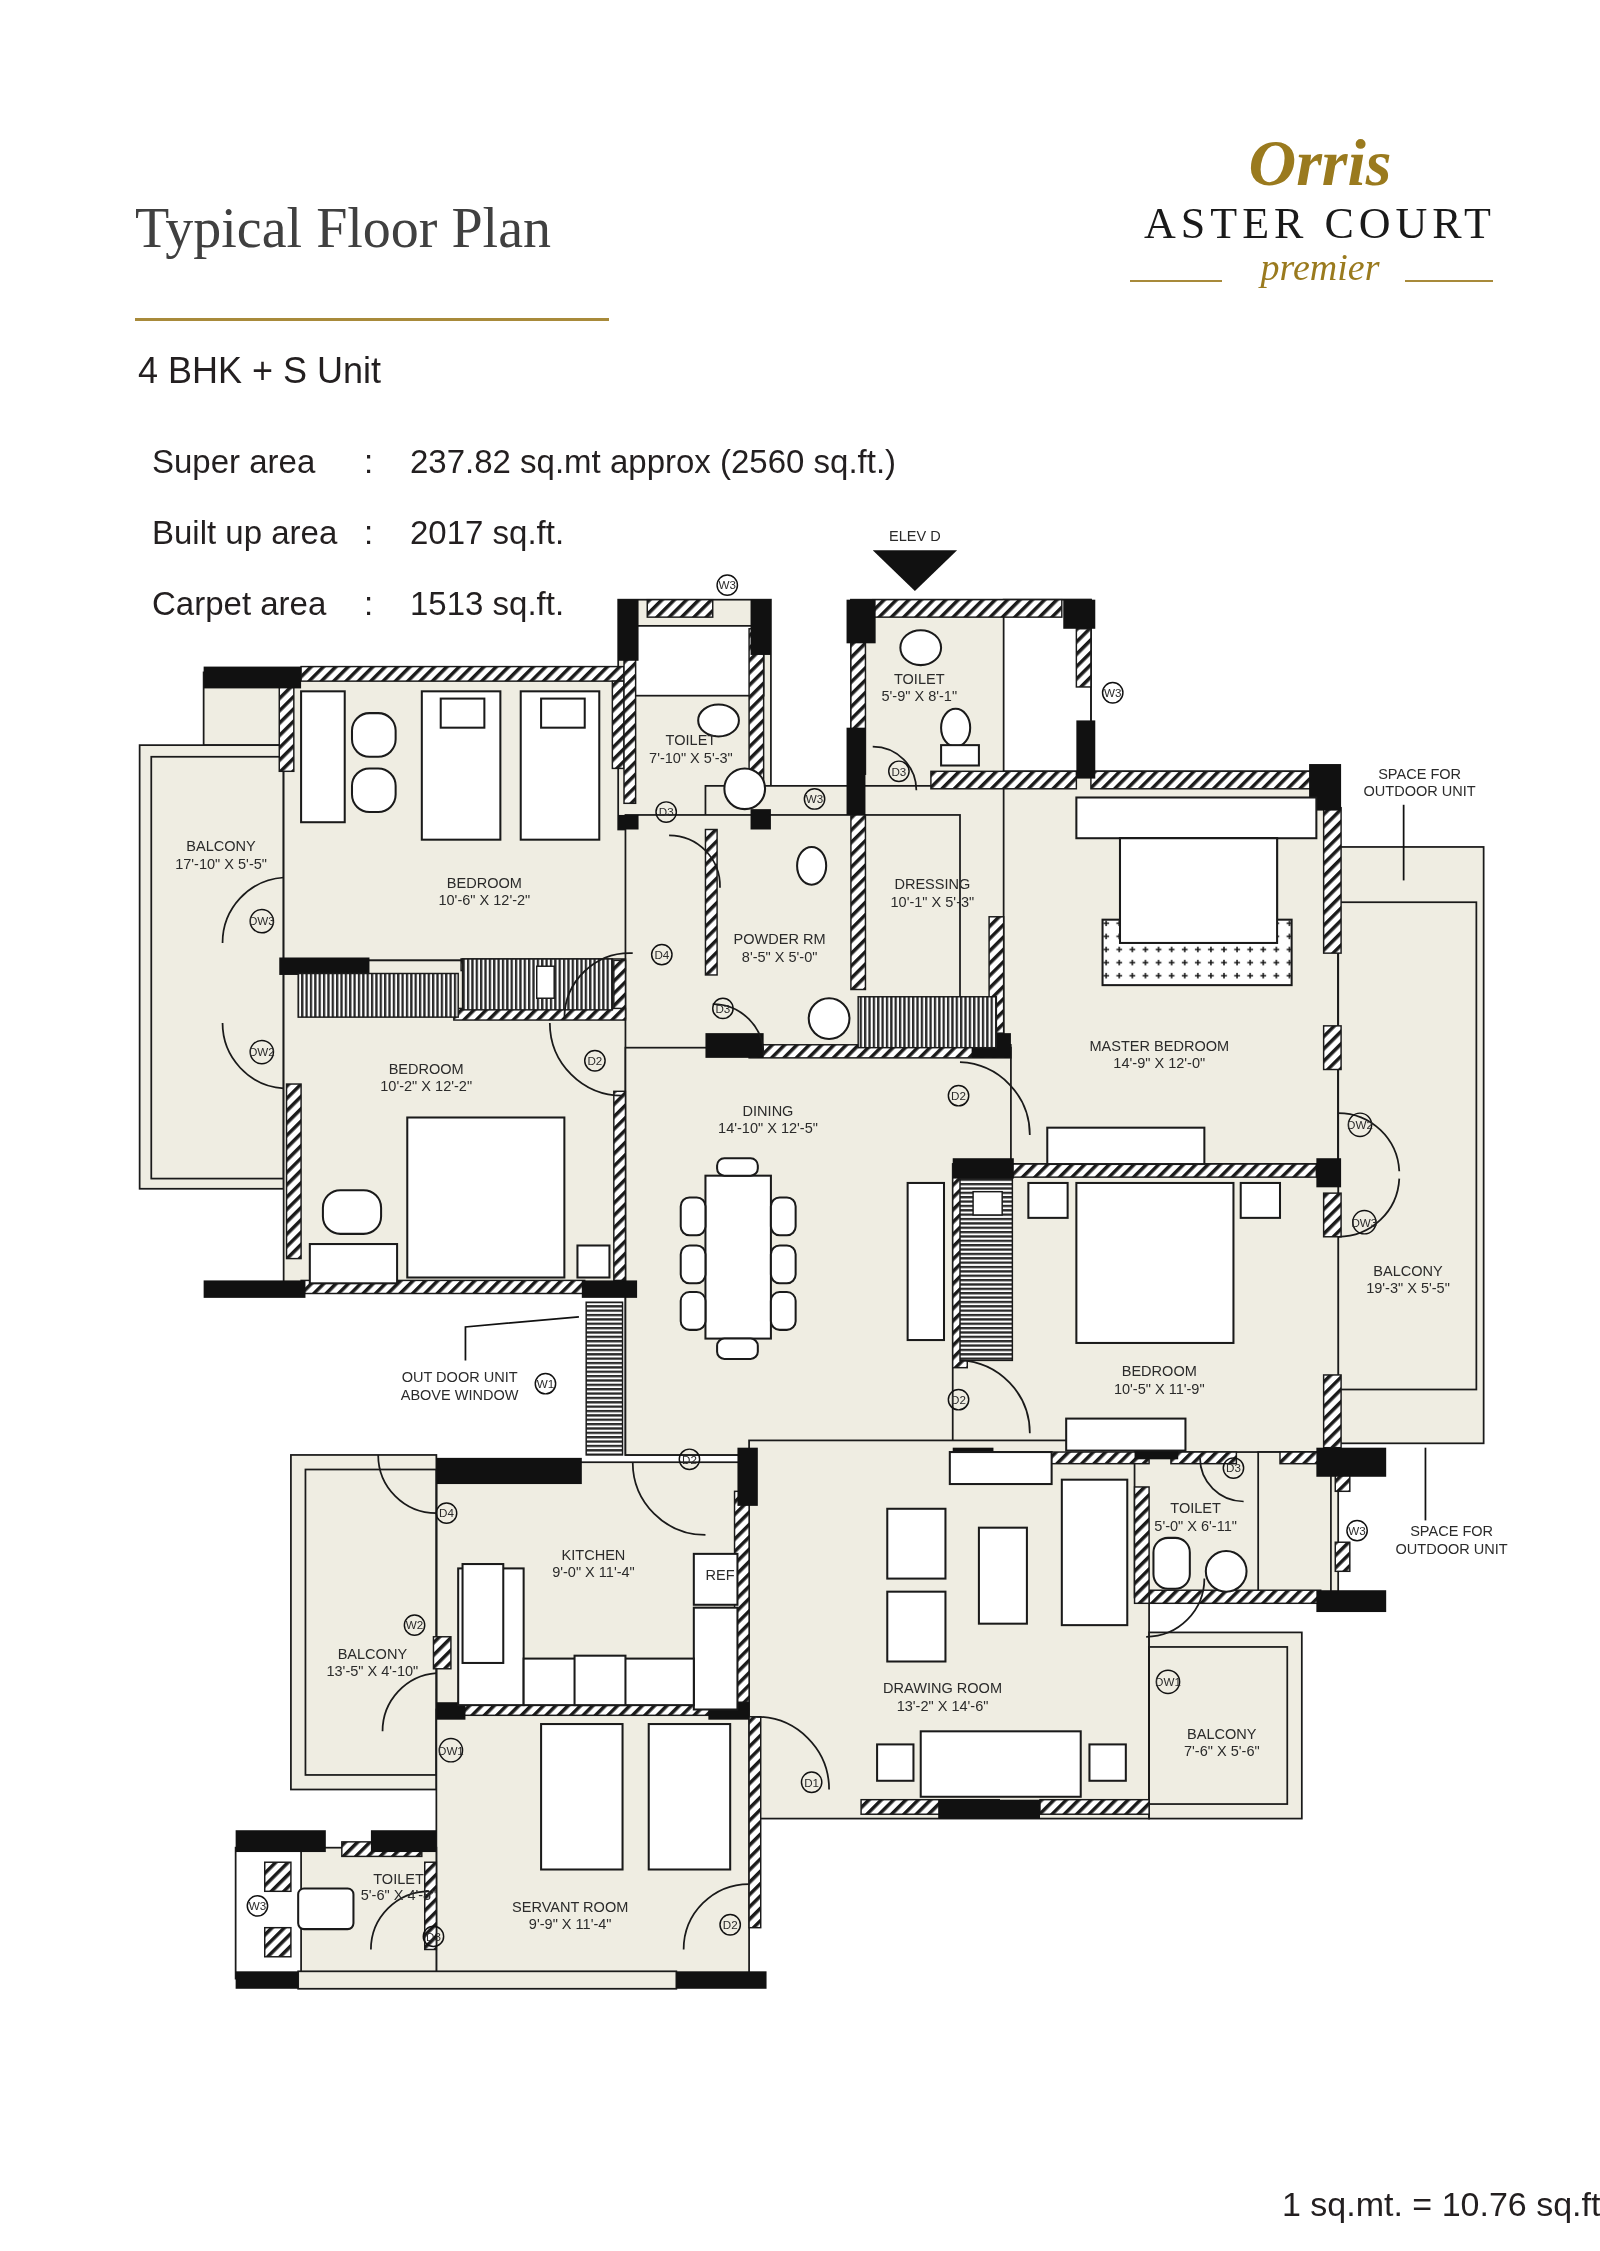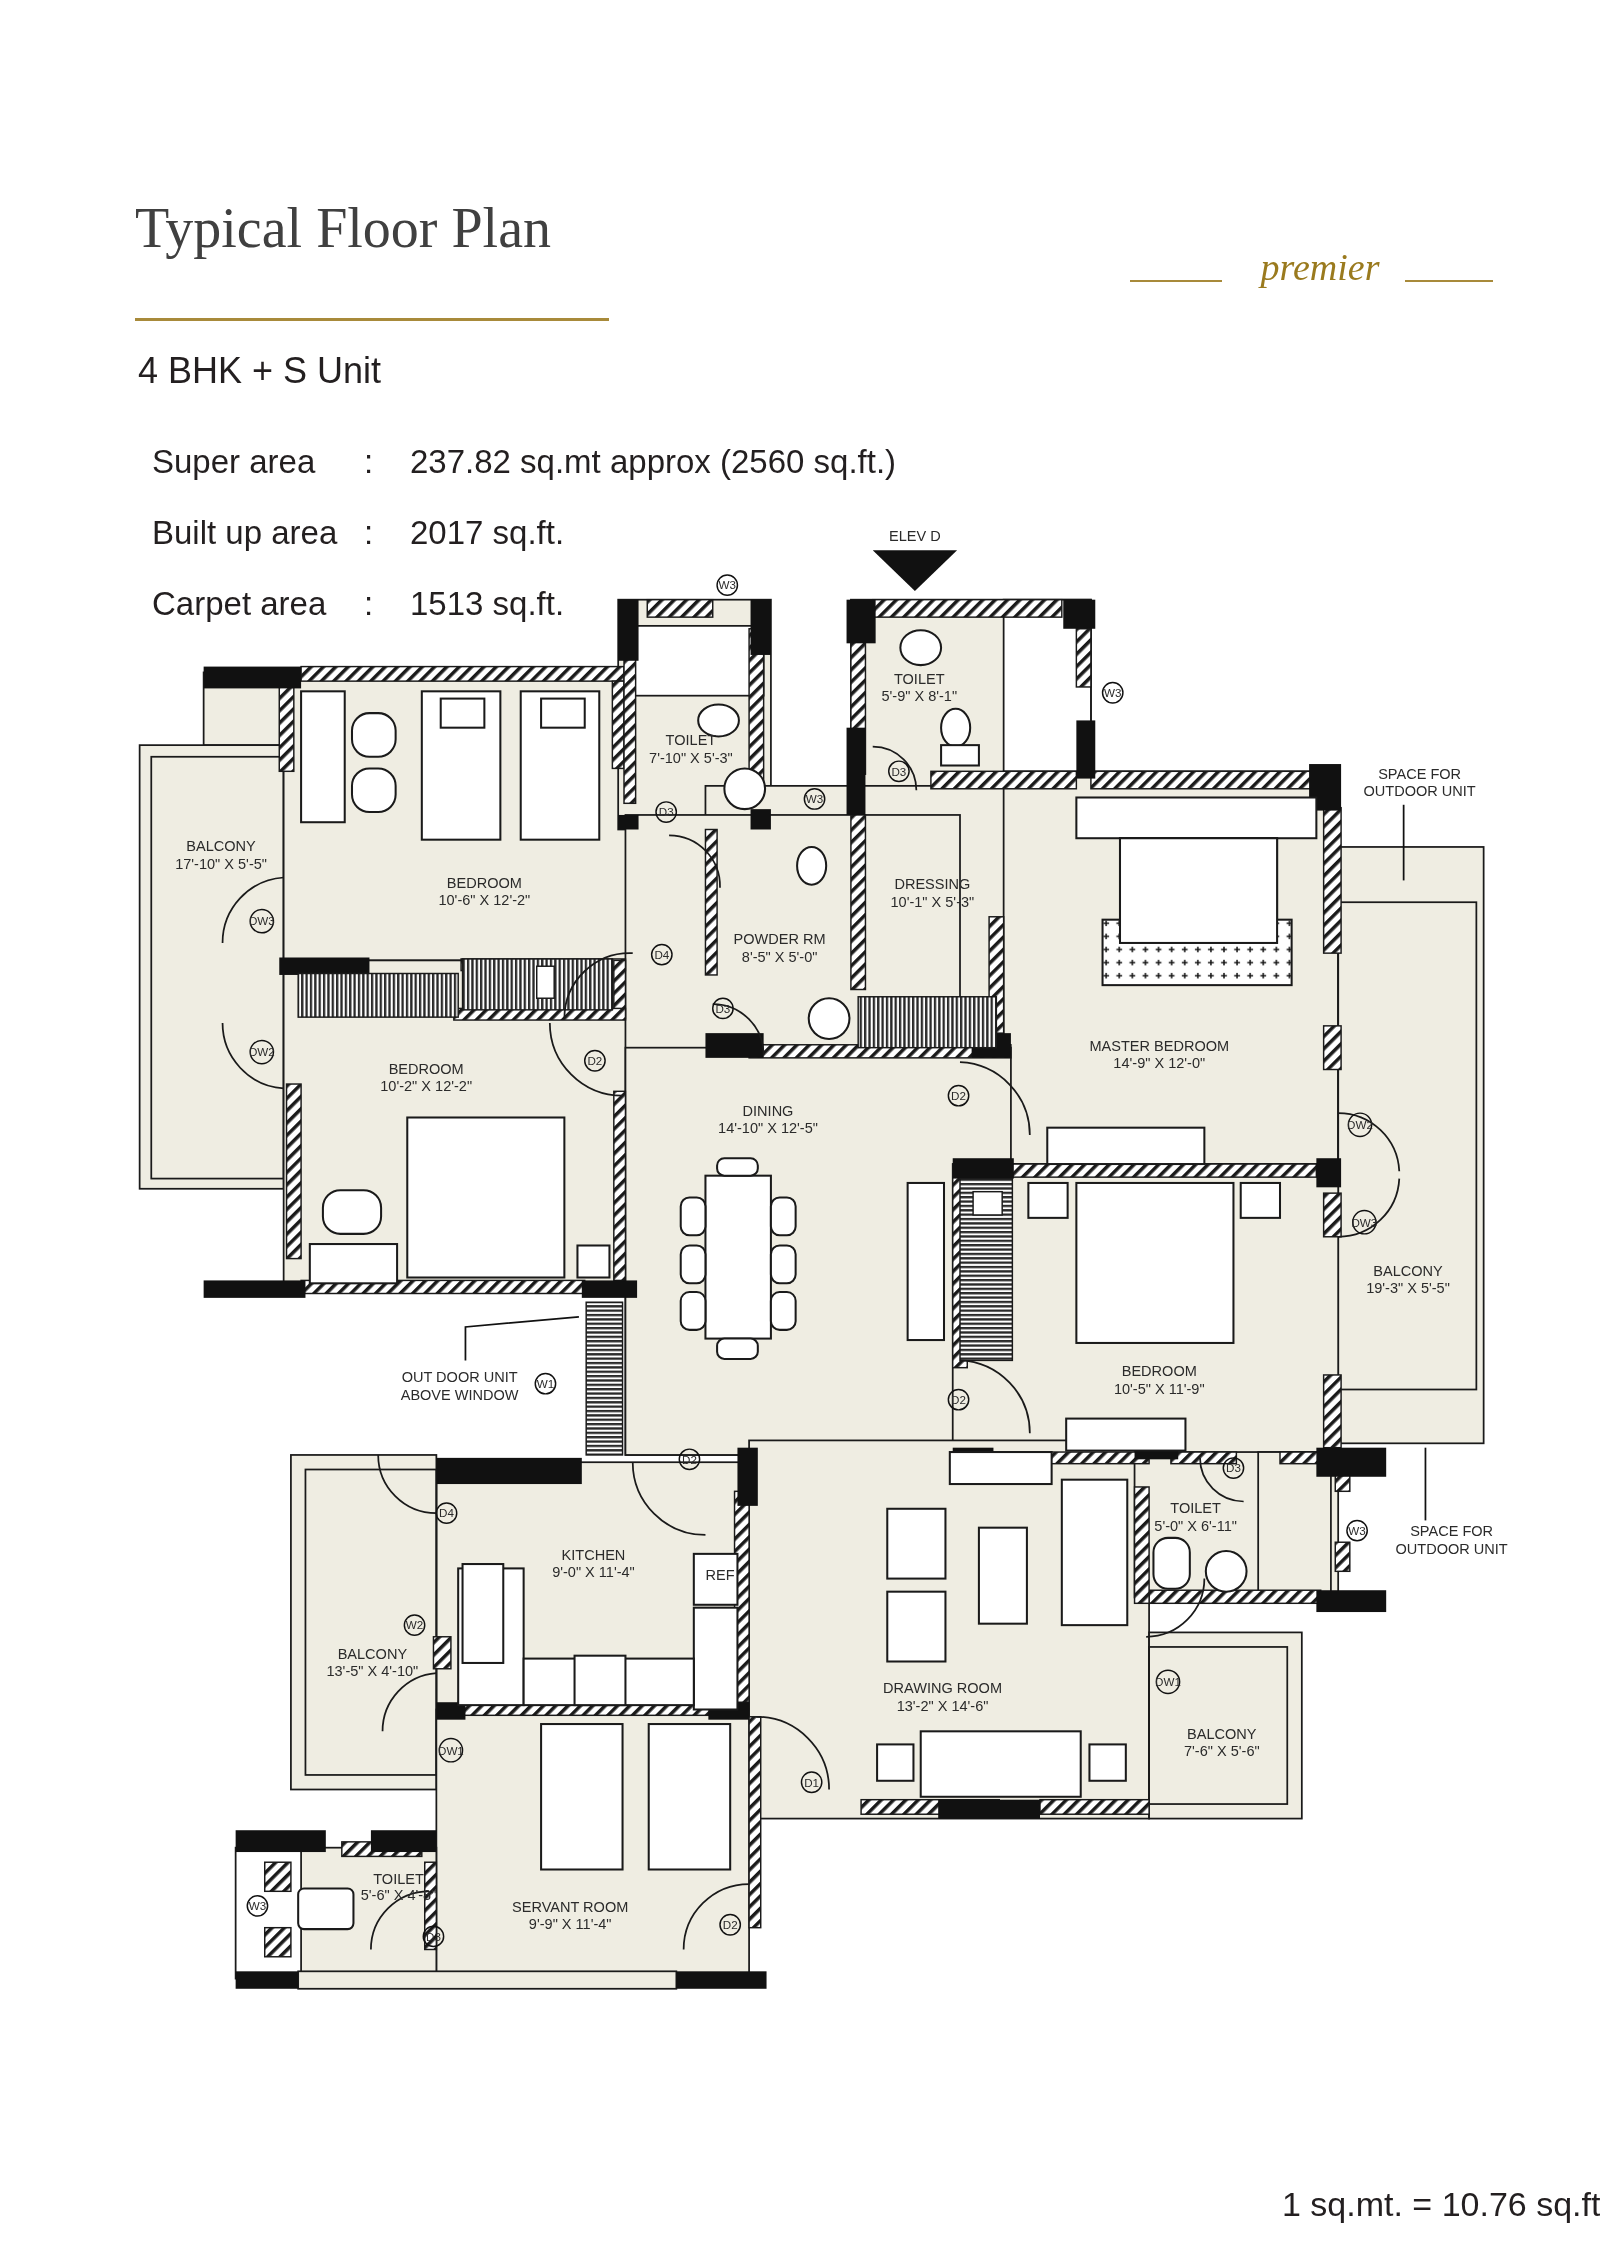--- a/index.html
+++ b/index.html
@@ -43,20 +43,22 @@
     <span class="area-value">2017 sq.ft.</span>
   </div>
   <div class="area-row">
     <span class="area-label">Carpet area</span>
     <span class="area-colon">:</span>
     <span class="area-value">1513 sq.ft.</span>
   </div>
 </div>
 
 <div class="logo">
+  <div class="logo-orris">Orris</div>
+  <div class="logo-aster">ASTER COURT</div>
   <div class="logo-line l"></div>
   <div class="logo-premier">premier</div>
   <div class="logo-line r"></div>
 </div>
 
 <svg class="plan" viewBox="0 0 1100 1547" xmlns="http://www.w3.org/2000/svg">
   <defs>
     <pattern id="hatch" width="6" height="6" patternUnits="userSpaceOnUse" patternTransform="rotate(45)">
       <rect width="6" height="6" fill="#ffffff"></rect>
       <rect width="2.4" height="6" fill="#1a1a1a"></rect>

